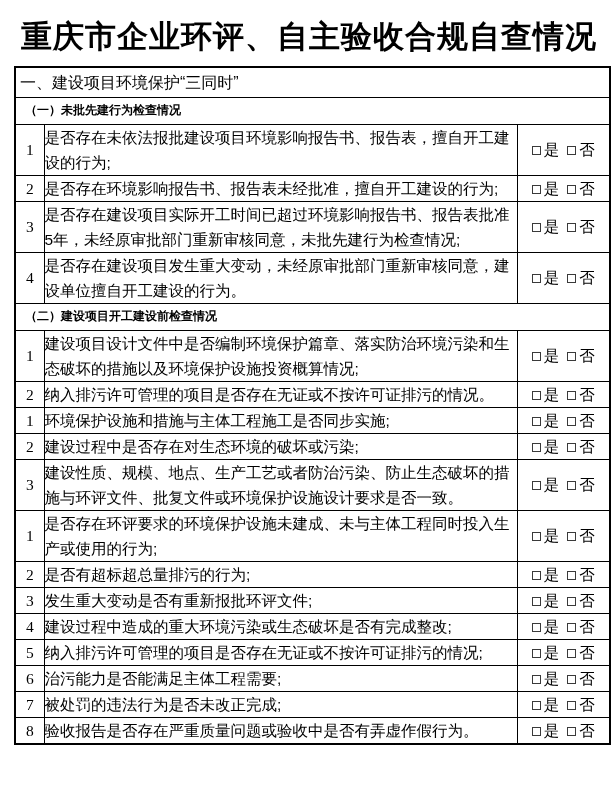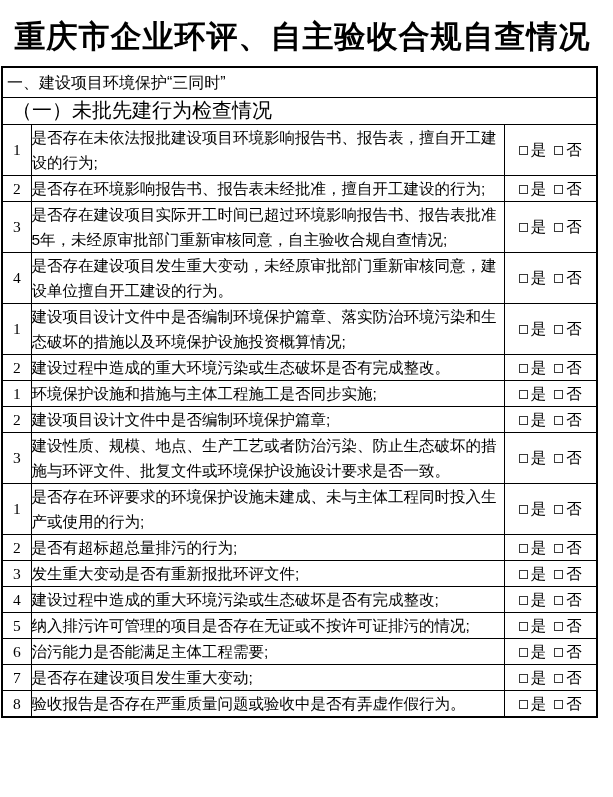--- a/index.html
+++ b/index.html
@@ -7,21 +7,21 @@
     margin: 0;
     padding: 0;
     background: #ffffff;
     width: 613px;
     font-family: "Liberation Sans", sans-serif;
     color: #000000;
   }
   .page {
     width: 613px;
     height: 797px;
-    padding: 8px 9px 0 1px;
+    padding: 8px 9px 0 14px;
     overflow: hidden;
   }
   .title {
     font-size: 31px;
     font-weight: bold;
     text-align: center;
     margin: 6px 0 0 0;
     height: 52px;
     line-height: 46px;
     letter-spacing: 1px;
@@ -51,22 +51,22 @@
     white-space: nowrap;
   }
   tr.section-row td {
     height: 30px;
     padding: 0 4px;
     font-size: 16px;
   }
   tr.subsection-row td {
     height: 27px;
     padding: 0 9px;
-    font-size: 20px;
-    font-weight: normal;
+    font-size: 12px;
+    font-weight: bold;
   }
   tr.question-row td { height: 26px; }
   .chk-box {
     display: inline-block;
     width: 9px;
     height: 9px;
     border: 1px solid #3a3a3a;
     background: #ffffff;
     margin-right: 3px;
     position: relative;
@@ -98,46 +98,49 @@
           <td class="q-cell">是否存在未依法报批建设项目环境影响报告书、报告表，擅自开工建设的行为;</td>
           <td class="ans-cell"><span class="chk-group"><span class="chk-box"></span><span>是</span></span><span class="chk-group no-group"><span class="chk-box"></span><span>否</span></span></td>
         </tr>
         <tr class="question-row">
           <td class="num-cell">2</td>
           <td class="q-cell">是否存在环境影响报告书、报告表未经批准，擅自开工建设的行为;</td>
           <td class="ans-cell"><span class="chk-group"><span class="chk-box"></span><span>是</span></span><span class="chk-group no-group"><span class="chk-box"></span><span>否</span></span></td>
         </tr>
         <tr class="question-row">
           <td class="num-cell">3</td>
-          <td class="q-cell">是否存在建设项目实际开工时间已超过环境影响报告书、报告表批准5年，未经原审批部门重新审核同意，自主验收合规自查情况;</td>
+          <td class="q-cell">是否存在建设项目实际开工时间已超过环境影响报告书、报告表批准5年，未经原审批部门重新审核同意，未批先建行为检查情况;</td>
           <td class="ans-cell"><span class="chk-group"><span class="chk-box"></span><span>是</span></span><span class="chk-group no-group"><span class="chk-box"></span><span>否</span></span></td>
         </tr>
         <tr class="question-row">
           <td class="num-cell">4</td>
           <td class="q-cell">是否存在建设项目发生重大变动，未经原审批部门重新审核同意，建设单位擅自开工建设的行为。</td>
           <td class="ans-cell"><span class="chk-group"><span class="chk-box"></span><span>是</span></span><span class="chk-group no-group"><span class="chk-box"></span><span>否</span></span></td>
+        </tr>
+        <tr class="subsection-row">
+          <td colspan="3">（二）建设项目开工建设前检查情况</td>
         </tr>
         <tr class="question-row">
           <td class="num-cell">1</td>
           <td class="q-cell">建设项目设计文件中是否编制环境保护篇章、落实防治环境污染和生态破坏的措施以及环境保护设施投资概算情况;</td>
           <td class="ans-cell"><span class="chk-group"><span class="chk-box"></span><span>是</span></span><span class="chk-group no-group"><span class="chk-box"></span><span>否</span></span></td>
         </tr>
         <tr class="question-row">
           <td class="num-cell">2</td>
-          <td class="q-cell">建设过程中造成的重大环境污染或生态破坏是否有完成整改。</td>
+          <td class="q-cell">纳入排污许可管理的项目是否存在无证或不按许可证排污的情况。</td>
           <td class="ans-cell"><span class="chk-group"><span class="chk-box"></span><span>是</span></span><span class="chk-group no-group"><span class="chk-box"></span><span>否</span></span></td>
         </tr>
         <tr class="question-row">
           <td class="num-cell">1</td>
           <td class="q-cell">环境保护设施和措施与主体工程施工是否同步实施;</td>
           <td class="ans-cell"><span class="chk-group"><span class="chk-box"></span><span>是</span></span><span class="chk-group no-group"><span class="chk-box"></span><span>否</span></span></td>
         </tr>
         <tr class="question-row">
           <td class="num-cell">2</td>
-          <td class="q-cell">建设项目设计文件中是否编制环境保护篇章;</td>
+          <td class="q-cell">建设过程中是否存在对生态环境的破坏或污染;</td>
           <td class="ans-cell"><span class="chk-group"><span class="chk-box"></span><span>是</span></span><span class="chk-group no-group"><span class="chk-box"></span><span>否</span></span></td>
         </tr>
         <tr class="question-row">
           <td class="num-cell">3</td>
           <td class="q-cell">建设性质、规模、地点、生产工艺或者防治污染、防止生态破坏的措施与环评文件、批复文件或环境保护设施设计要求是否一致。</td>
           <td class="ans-cell"><span class="chk-group"><span class="chk-box"></span><span>是</span></span><span class="chk-group no-group"><span class="chk-box"></span><span>否</span></span></td>
         </tr>
         <tr class="question-row">
           <td class="num-cell">1</td>
           <td class="q-cell">是否存在环评要求的环境保护设施未建成、未与主体工程同时投入生产或使用的行为;</td>
@@ -163,21 +166,21 @@
           <td class="q-cell">纳入排污许可管理的项目是否存在无证或不按许可证排污的情况;</td>
           <td class="ans-cell"><span class="chk-group"><span class="chk-box"></span><span>是</span></span><span class="chk-group no-group"><span class="chk-box"></span><span>否</span></span></td>
         </tr>
         <tr class="question-row">
           <td class="num-cell">6</td>
           <td class="q-cell">治污能力是否能满足主体工程需要;</td>
           <td class="ans-cell"><span class="chk-group"><span class="chk-box"></span><span>是</span></span><span class="chk-group no-group"><span class="chk-box"></span><span>否</span></span></td>
         </tr>
         <tr class="question-row">
           <td class="num-cell">7</td>
-          <td class="q-cell">是否存在建设项目发生重大变动;</td>
+          <td class="q-cell">被处罚的违法行为是否未改正完成;</td>
           <td class="ans-cell"><span class="chk-group"><span class="chk-box"></span><span>是</span></span><span class="chk-group no-group"><span class="chk-box"></span><span>否</span></span></td>
         </tr>
         <tr class="question-row">
           <td class="num-cell">8</td>
           <td class="q-cell">验收报告是否存在严重质量问题或验收中是否有弄虚作假行为。</td>
           <td class="ans-cell"><span class="chk-group"><span class="chk-box"></span><span>是</span></span><span class="chk-group no-group"><span class="chk-box"></span><span>否</span></span></td>
         </tr>
       </tbody>
   </table>
 </div>

